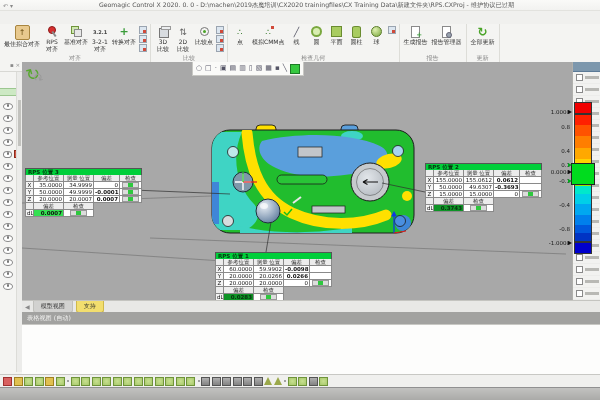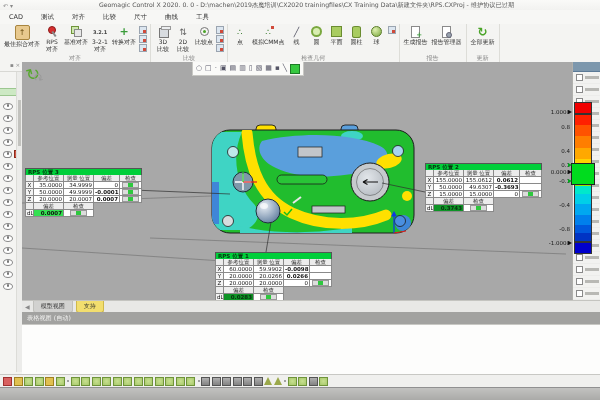--- a/index.html
+++ b/index.html
@@ -147,29 +147,20 @@
 <div id="app">
 
   <div id="titlebar">
     <div id="qat">
       <span>↶</span>
       <span>▾</span>
     </div>
     <div id="title">Geomagic Control X 2020. 0. 0 - D:\machen\2019杰魔培训\CX2020 trainingfiles\CX Training Data\新建文件夹\RPS.CXProj - 维护协议已过期</div>
   </div>
 
-  <div id="menubar">
-      <div class="mitem">CAD</div>
-      <div class="mitem">测试</div>
-      <div class="mitem">对齐</div>
-      <div class="mitem">比较</div>
-      <div class="mitem">尺寸</div>
-      <div class="mitem">曲线</div>
-      <div class="mitem">工具</div>
-    </div>
 
   <div id="ribbon">
       <div class="rgroup">
         <div class="rbtns">
           <div class="rbtn">
             <div class="ri thumb-icon"></div>
             <div class="rlabel">最佳拟合对齐</div>
           </div>
           <div class="rbtn">
             <div class="ri pin-icon"></div>

